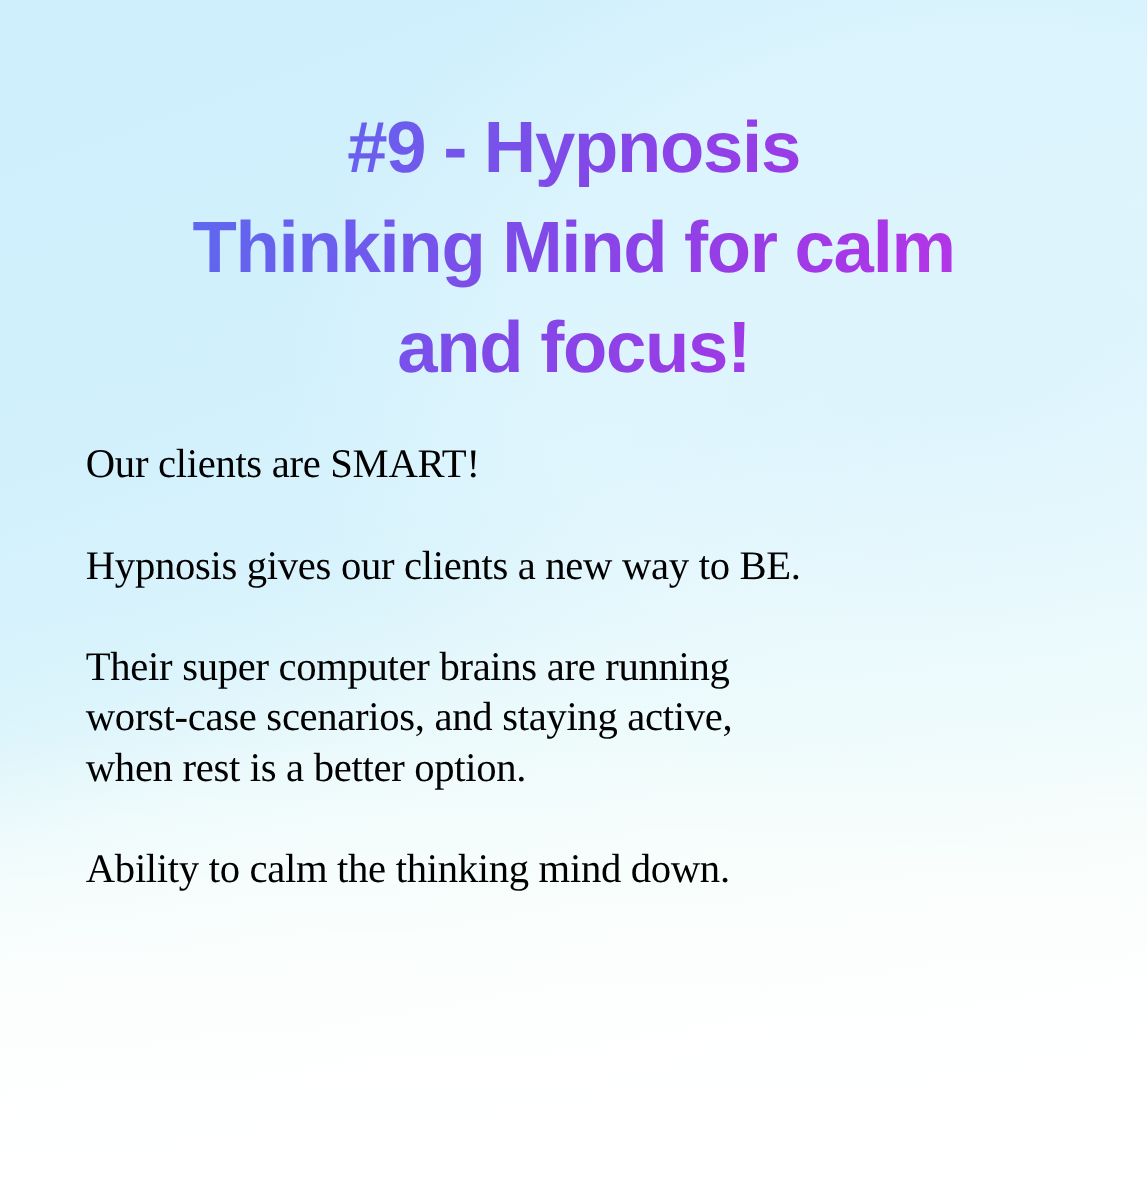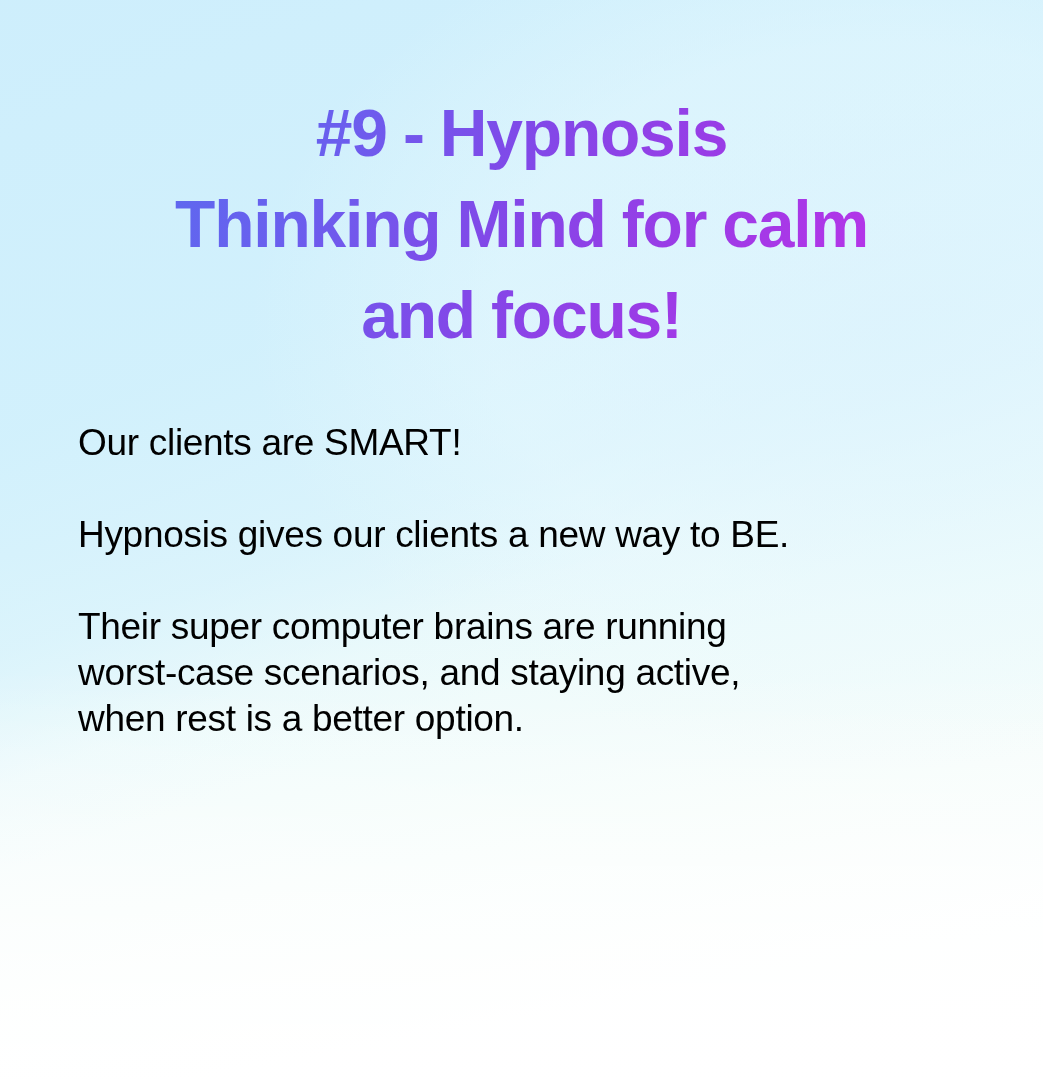--- a/index.html
+++ b/index.html
@@ -92,26 +92,27 @@
     -webkit-background-clip: text;
     background-clip: text;
     color: transparent;
     -webkit-text-fill-color: transparent;
   }
 
   
   #body-copy {
     position: absolute;
     left: 78px;
-    top: 420px;
+    top: 400px;
     width: 920px;
     color: #000000;
     font-size: 37px;
     line-height: 46px;
     letter-spacing: -0.3px;
+    font-family: Liberation Serif, serif;
   }
   #body-copy p {
     margin: 0 0 46px 0;
     white-space: pre-line;
   }
   #body-copy p:last-child {
     margin-bottom: 0;
   }
 </style>
 </head>
@@ -129,15 +130,16 @@
     <span class="hl-line">Thinking Mind for calm</span>
     <span class="hl-line">and focus!</span>
   </h1>
 
   <div id="body-copy">
     <p>Our clients are SMART!</p>
     <p>Hypnosis gives our clients a new way to BE.</p>
     <p>Their super computer brains are running
 worst-case scenarios, and staying active,
 when rest is a better option.</p>
+    <p>Ability to calm the thinking mind down.</p>
   </div>
 
 </div>
 
 </body></html>

